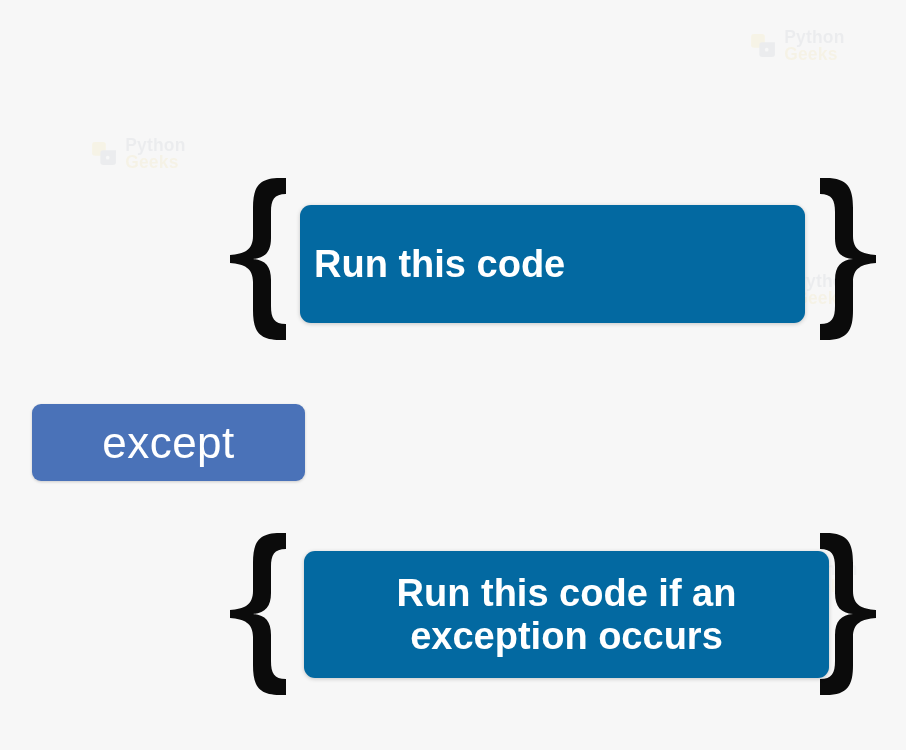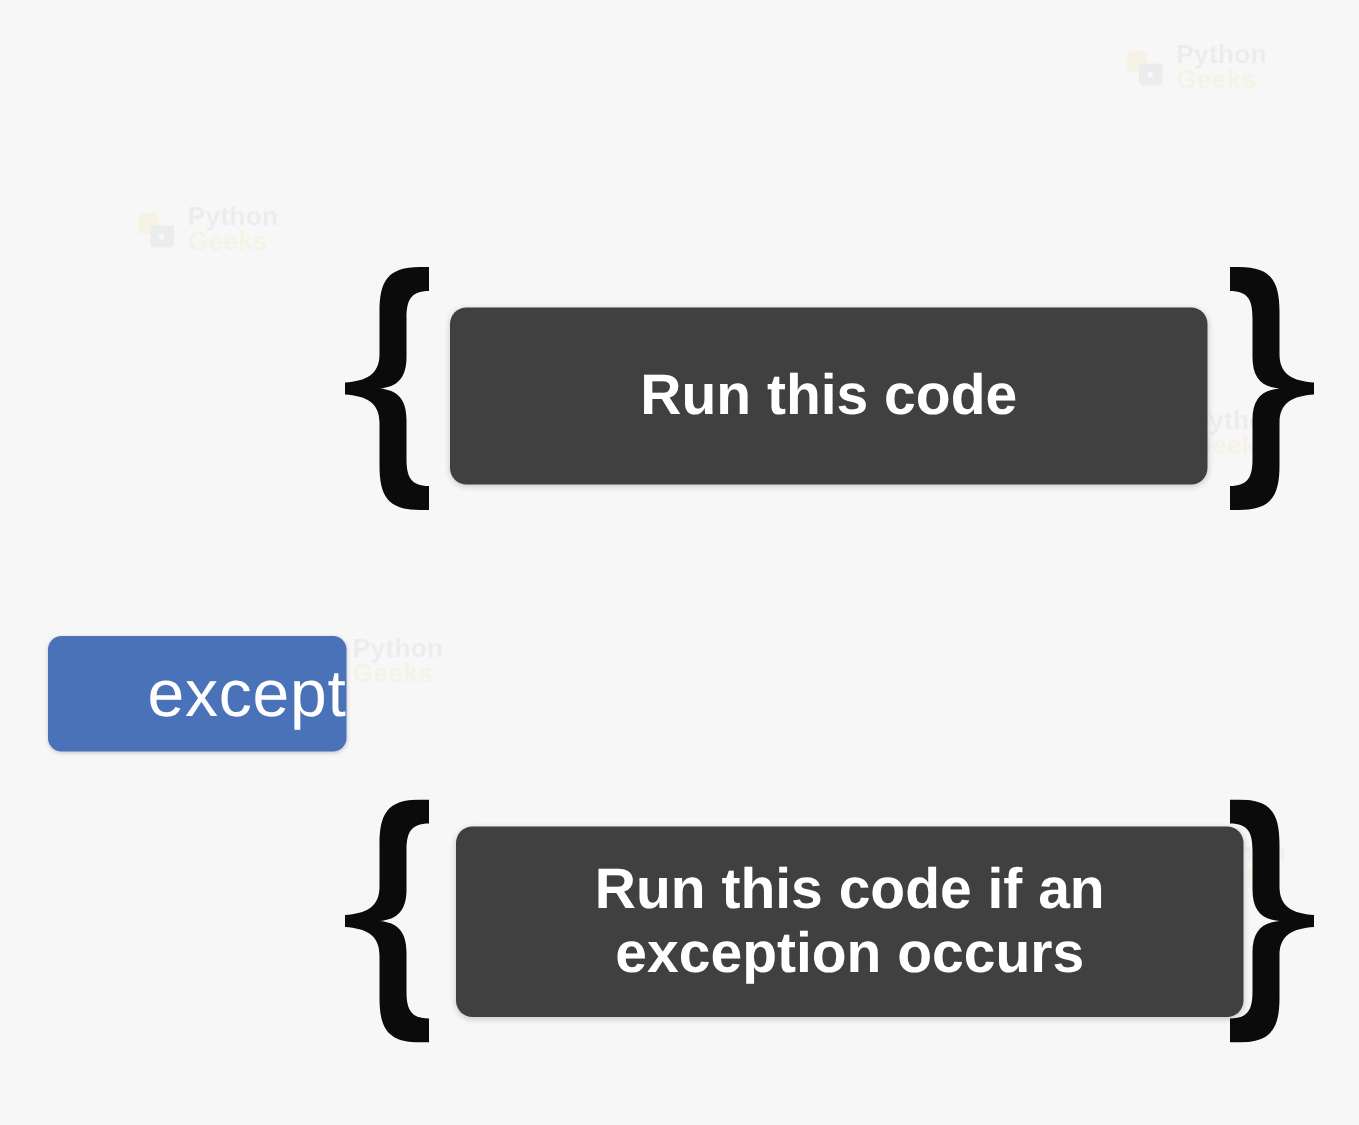--- a/index.html
+++ b/index.html
@@ -95,30 +95,30 @@
     box-shadow: 0 1px 3px rgba(0,0,0,0.18);
   }
   .kw-label {
     color: #ffffff;
     font-size: 44px;
     font-weight: 400;
     letter-spacing: 0.5px;
     line-height: 1;
   }
   .kw-try    { left: 29px; top: 42px;  width: 232px; height: 77px; }
-  .kw-except { left: 32px; top: 424px; width: 199px; height: 77px; justify-content: flex-end; }
+  .kw-except { left: 32px; top: 404px; width: 273px; height: 77px; }
 
   
   .code-box {
     position: absolute;
-    background: #404040;
+    background: #0369a1;
     border-radius: 11px;
     display: flex;
     align-items: center;
-    justify-content: center;
+    justify-content: flex-start;
     box-shadow: 0 1px 4px rgba(0,0,0,0.20);
     z-index: 2;
   }
   .code-label {
     color: #ffffff;
     font-weight: bold;
     font-size: 38px;
     line-height: 1.12;
     text-align: center;
     padding: 0 14px;

